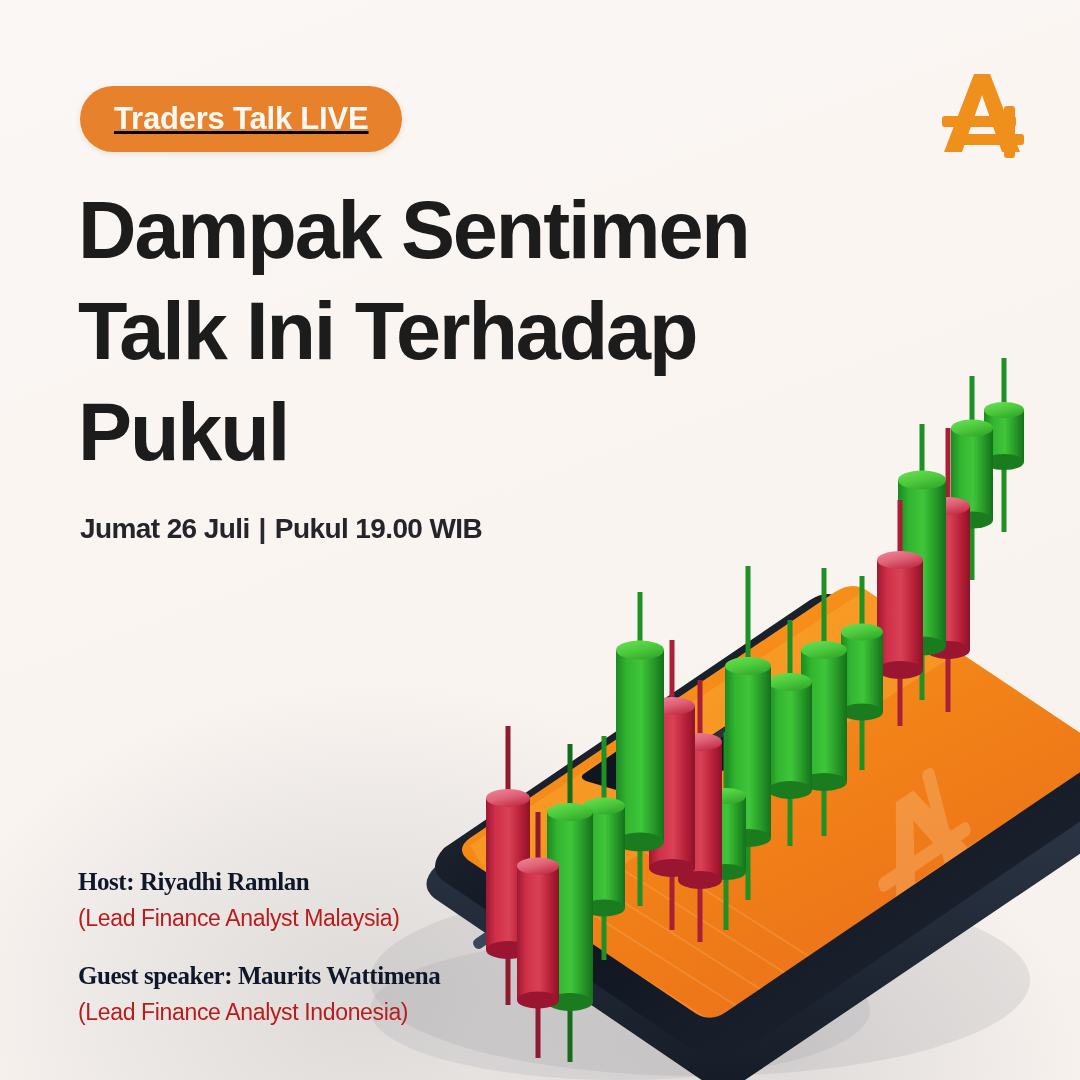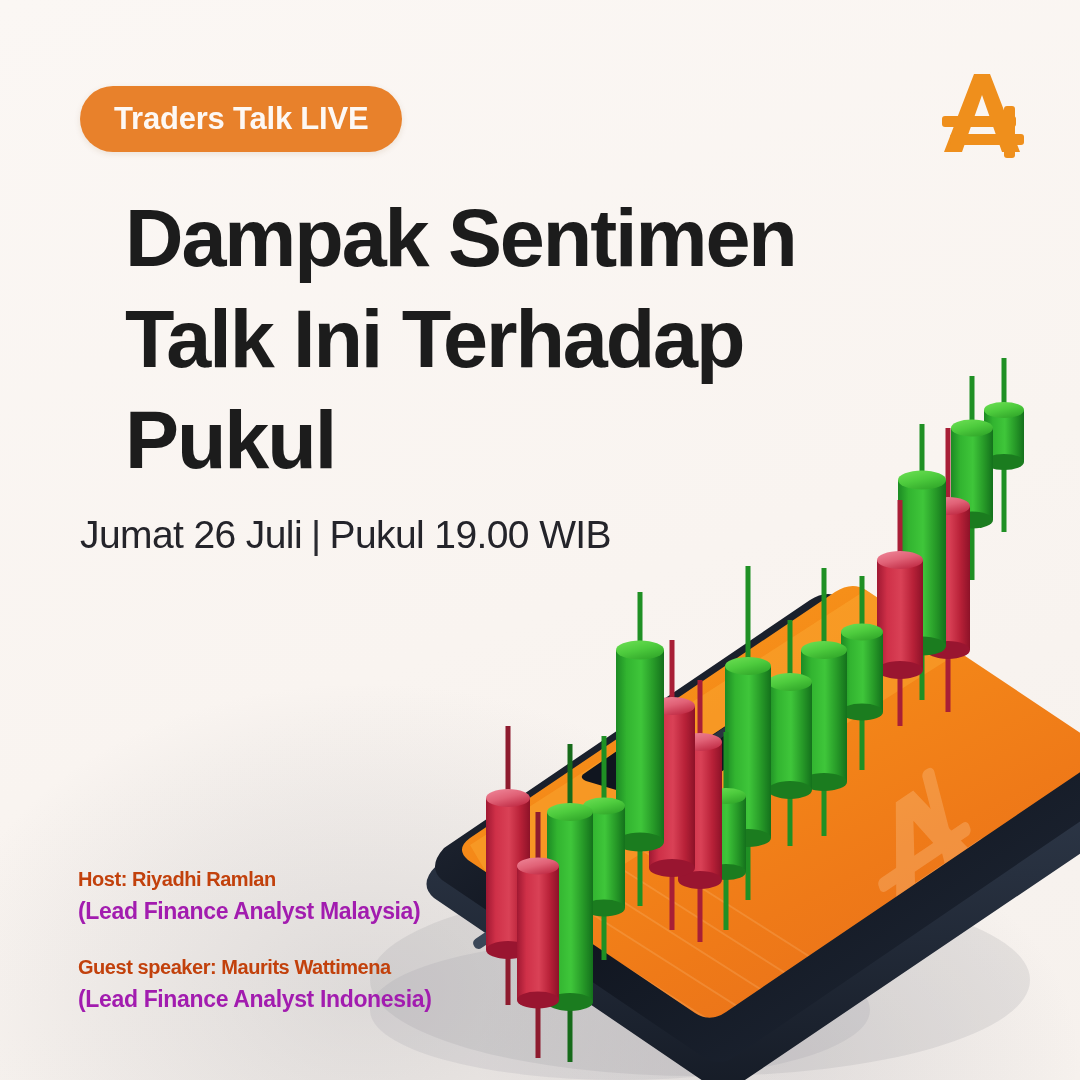--- a/index.html
+++ b/index.html
@@ -32,20 +32,21 @@
     position: absolute;
     left: 80px;
     top: 86px;
     height: 66px;
     padding: 0 34px;
     display: flex;
     align-items: center;
     border-radius: 999px;
     background: #e8812b;
     box-shadow: 0 2px 6px rgba(120,70,20,0.12);
+    text-decoration: underline;
   }
   .badge span {
     color: #fdf8f4;
     font-size: 31px;
     font-weight: bold;
     letter-spacing: -0.2px;
     white-space: nowrap;
   }
 
   
@@ -54,71 +55,71 @@
     right: 46px;
     top: 62px;
     width: 104px;
     height: 104px;
   }
 
   
   .headline {
     position: absolute;
     left: 78px;
-    top: 188px;
+    top: 180px;
     width: 720px;
-    margin-left: 47px;
   }
   .headline .hl {
     display: block;
     color: #1c1c1c;
     font-size: 81px;
     font-weight: bold;
     line-height: 1.245;
     letter-spacing: -2.1px;
     white-space: nowrap;
   }
 
   .subtitle {
     position: absolute;
     left: 80px;
     top: 513px;
     color: #24242a;
-    font-size: 39px;
-    font-weight: normal;
+    font-size: 28px;
+    font-weight: bold;
     letter-spacing: -0.6px;
     white-space: nowrap;
   }
   .subtitle .sep {
     display: inline-block;
     margin: 0 9px;
     color: #2a2a30;
   }
 
   
   .credits {
     position: absolute;
     left: 78px;
     top: 866px;
     z-index: 40;
   }
   .credit-block { margin-bottom: 26px; }
   .credit-block:last-child { margin-bottom: 15px; }
   .credit-name {
-    color: #c2410c;
-    font-size: 20px;
+    color: #0f172a;
+    font-size: 25px;
     font-weight: bold;
     letter-spacing: -0.45px;
     white-space: nowrap;
     line-height: 1.30;
+    font-family: Liberation Serif, serif;
   }
   .credit-role {
-    color: #a21caf;
+    color: #b91c1c;
     font-size: 23px;
-    font-weight: bold;
+    font-weight: normal;
     letter-spacing: -0.35px;
     white-space: nowrap;
     line-height: 1.42;
     margin-top: 3px;
   }
 
   
   .illustration {
     position: absolute;
     left: 0;

